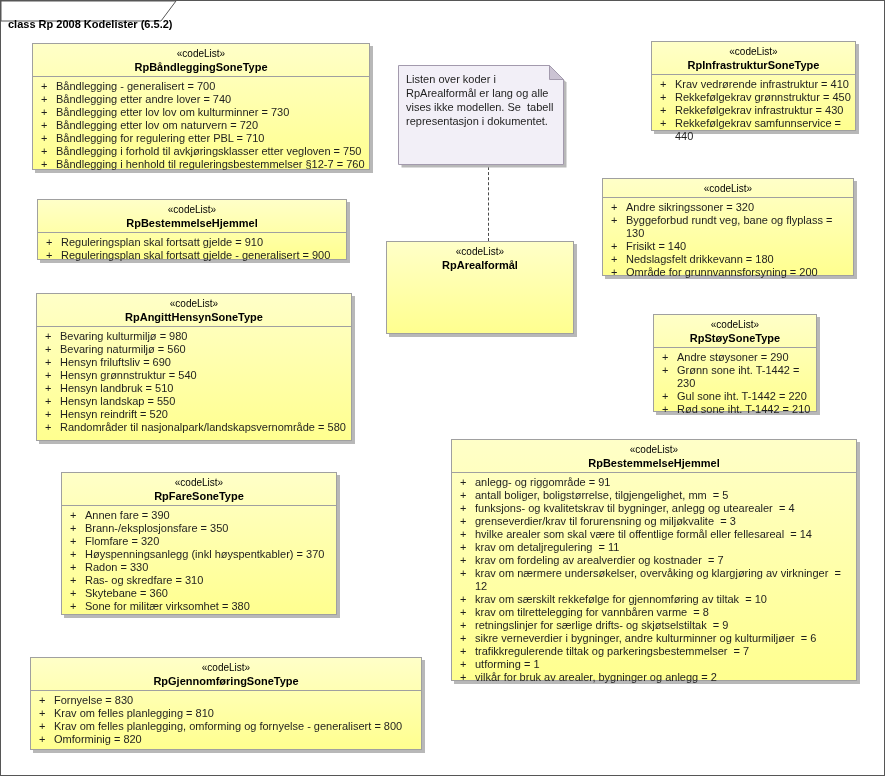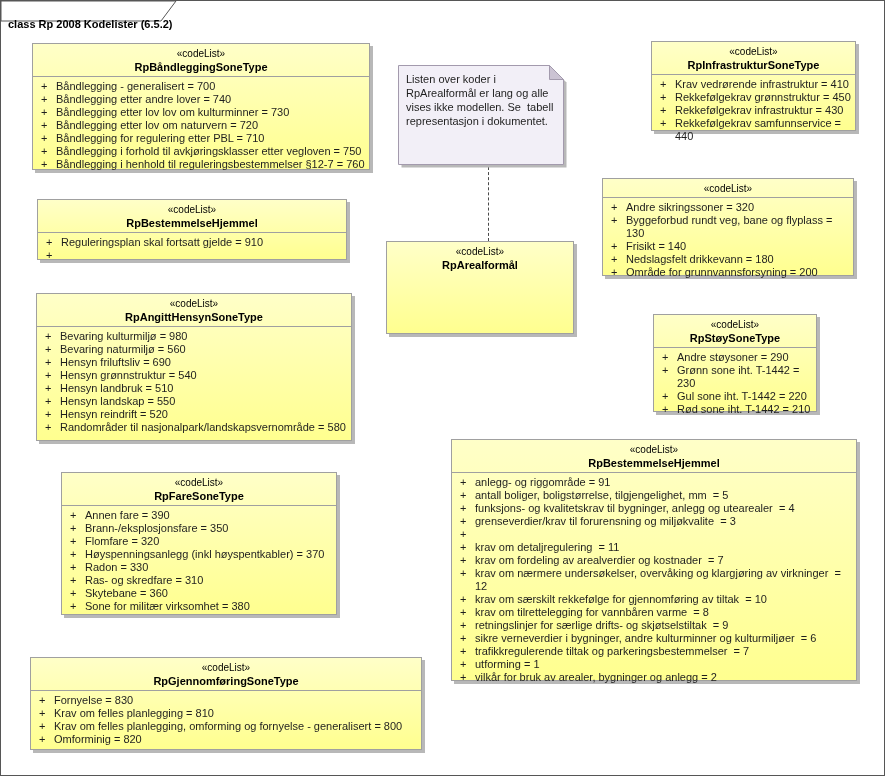--- a/index.html
+++ b/index.html
@@ -88,20 +88,21 @@
       <div class="cls-name">RpBestemmelseHjemmel</div>
     </div>
     <div class="cls-divider"></div>
     <div class="cls-attrs">
         <div class="attr-row">
           <span class="plus">+</span>
           <span class="attr-text">Reguleringsplan skal fortsatt gjelde = 910</span>
         </div>
         <div class="attr-row">
           <span class="plus">+</span>
+          <span class="attr-text">Reguleringsplan skal fortsatt gjelde - generalisert = 900</span>
         </div>
       </div>
   </div>
 
   <div class="uml-class" style="left:35px;top:292px;width:316px;height:148px;">
     <div class="cls-header">
       <div class="stereotype">«codeList»</div>
       <div class="cls-name">RpAngittHensynSoneType</div>
     </div>
     <div class="cls-divider"></div>
@@ -316,20 +317,21 @@
         <div class="attr-row">
           <span class="plus">+</span>
           <span class="attr-text">funksjons- og kvalitetskrav til bygninger, anlegg og utearealer  = 4</span>
         </div>
         <div class="attr-row">
           <span class="plus">+</span>
           <span class="attr-text">grenseverdier/krav til forurensning og miljøkvalite  = 3</span>
         </div>
         <div class="attr-row">
           <span class="plus">+</span>
+          <span class="attr-text">hvilke arealer som skal være til offentlige formål eller fellesareal  = 14</span>
         </div>
         <div class="attr-row">
           <span class="plus">+</span>
           <span class="attr-text">krav om detaljregulering  = 11</span>
         </div>
         <div class="attr-row">
           <span class="plus">+</span>
           <span class="attr-text">krav om fordeling av arealverdier og kostnader  = 7</span>
         </div>
         <div class="attr-row">

